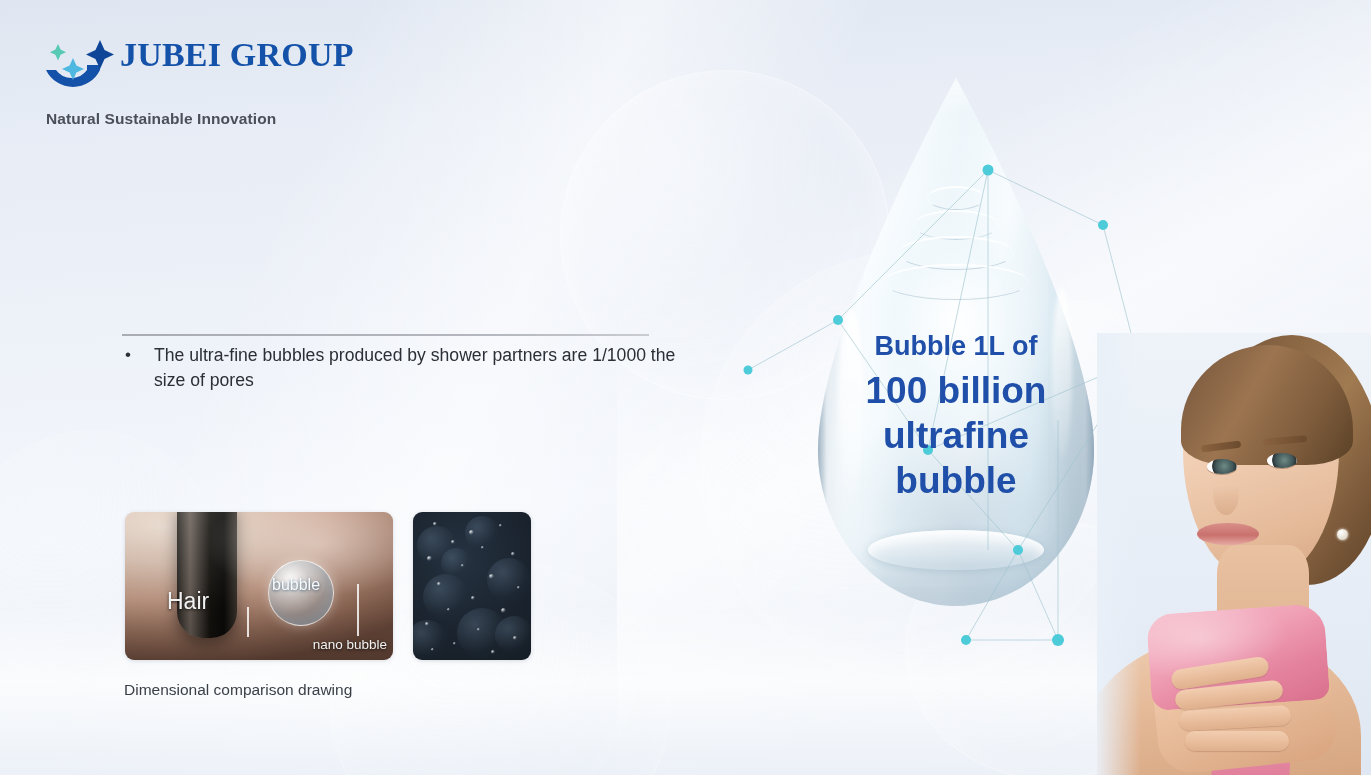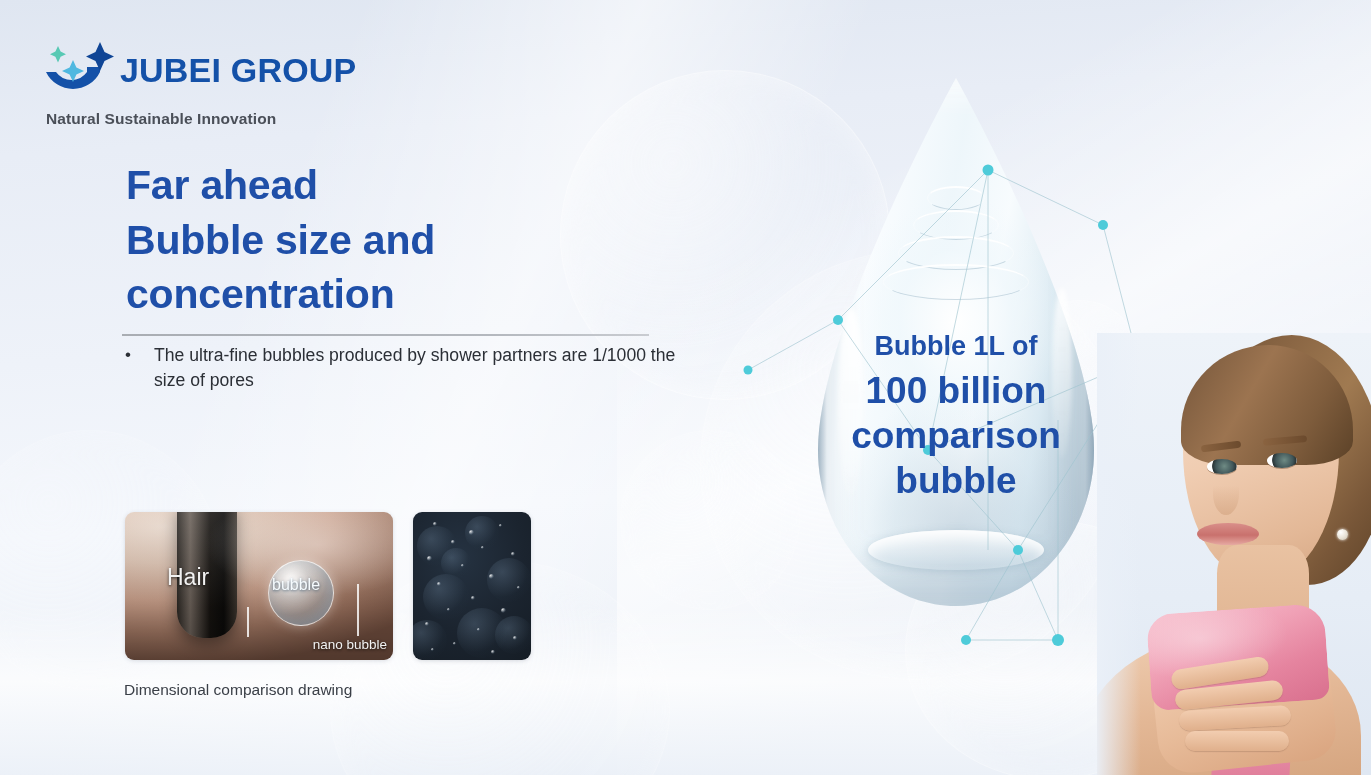--- a/index.html
+++ b/index.html
@@ -49,21 +49,21 @@
   .bgbub.b1 { left:560px; top:70px;  width:330px; height:330px; opacity:.55; }
   .bgbub.b2 { left:700px; top:250px; width:430px; height:430px; opacity:.35; }
   .bgbub.b3 { left:905px; top:520px; width:290px; height:260px; opacity:.45; }
   .bgbub.b4 { left:330px; top:560px; width:340px; height:300px; opacity:.30; }
   .bgbub.b5 { left:1020px;top:300px; width:120px; height:120px; opacity:.40; }
   .bgbub.b6 { left:620px; top:430px; width:180px; height:180px; opacity:.25; }
   .bgbub.b7 { left:-40px; top:430px; width:260px; height:260px; opacity:.22; }
 
   
   .logo-block { position:absolute; left:40px; top:38px; width:340px; }
-  .logo-row { display:flex; align-items:center; gap:6px; height:64px; }
+  .logo-row { display:flex; align-items:flex-start; gap:6px; height:64px;font-family:Liberation Serif, serif; }
   .logo-mark { width:74px; height:60px; flex:0 0 auto; }
   .brand-name {
     font-size:34px; font-weight:700; letter-spacing:.2px;
     color:#1451a8; line-height:1; white-space:nowrap;
   }
   .tagline {
     margin-top:8px; margin-left:6px;
     font-size:15.5px; font-weight:700; color:#4a4f58;
     letter-spacing:.1px; white-space:nowrap;
   }
@@ -118,21 +118,21 @@
     border-radius:50%;
     background:
       radial-gradient(circle at 34% 28%, rgba(255,255,255,.95) 0%, rgba(220,238,248,.55) 28%, rgba(170,205,225,.28) 58%, rgba(255,255,255,.14) 100%);
     border:1px solid rgba(255,255,255,.68);
     box-shadow:inset -5px -6px 14px rgba(120,160,190,.4), 0 0 12px rgba(255,255,255,.35);
   }
   .fig-hair .lbl {
     position:absolute; color:#f2f2f2; text-shadow:0 1px 3px rgba(0,0,0,.75);
     font-weight:400; white-space:nowrap;
   }
-  .fig-hair .lbl-hair    { left:42px;  top:52px;  font-size:23px; }
+  .fig-hair .lbl-hair    { left:42px;  top:76px;  font-size:23px; }
   .fig-hair .lbl-bubble  { left:147px; top:64px;  font-size:16px; color:#f6fbfe; text-shadow:0 1px 3px rgba(40,70,95,.8); }
   .fig-hair .lbl-nano    { right:6px;  bottom:8px;font-size:13.5px; }
   .fig-hair .tick {
     position:absolute; width:1.5px; background:rgba(255,255,255,.82);
   }
   .fig-hair .tick-a { left:122px; top:95px;  height:30px; }
   .fig-hair .tick-b { left:232px; top:72px;  height:52px; }
 
   .fig-nano {
     position:absolute; left:413px; top:512px; width:118px; height:148px;
@@ -357,25 +357,20 @@
           <path d="M60 2 L64.5 12 L74 16.5 L64.5 21 L60 31 L55.5 21 L46 16.5 L55.5 12 Z" fill="#0f4596"></path>
           <path d="M33 20 L36.4 27.4 L44 31 L36.4 34.6 L33 42 L29.6 34.6 L22 31 L29.6 27.4 Z" fill="#4fb8e0"></path>
           <path d="M18 6 L20.6 11.6 L26 14.2 L20.6 16.8 L18 22.4 L15.4 16.8 L10 14.2 L15.4 11.6 Z" fill="#58c9b4"></path>
         </svg>
       </span>
       <span class="brand-name">JUBEI GROUP</span>
     </div>
     <div class="tagline">Natural  Sustainable  Innovation</div>
   </div>
 
-  <div class="headline">
-    <div>Far ahead</div>
-    <div>Bubble size and</div>
-    <div>concentration</div>
-  </div>
 
   <div class="divider"></div>
 
   <div class="body-block">
     <div class="body-row">
       <span class="bullet-dot">•</span>
       <span class="body-text">
         <p>The ultra-fine bubbles produced by shower partners are 1/1000 the size of pores</p>
       </span>
     </div>
@@ -461,21 +456,21 @@
     <circle cx="210" cy="330" r="5"></circle>
     <circle cx="300" cy="430" r="5"></circle>
     <circle cx="248" cy="520" r="5"></circle>
     <circle cx="340" cy="520" r="6"></circle>
     <circle cx="30" cy="250" r="4.5"></circle>
   </svg>
 
   <div class="drop-text">
     <div class="l1">Bubble 1L of</div>
     <div class="l3">100 billion</div>
-    <div class="l4">comparison</div>
+    <div class="l4">ultrafine</div>
     <div class="l5">bubble</div>
   </div>
 
   <div class="photo">
     <div class="bgwall"></div>
     <div class="hair-back"></div>
     <div class="face"></div>
     <div class="hair-front"></div>
     <div class="brow brow-l"></div>
     <div class="brow brow-r"></div>

